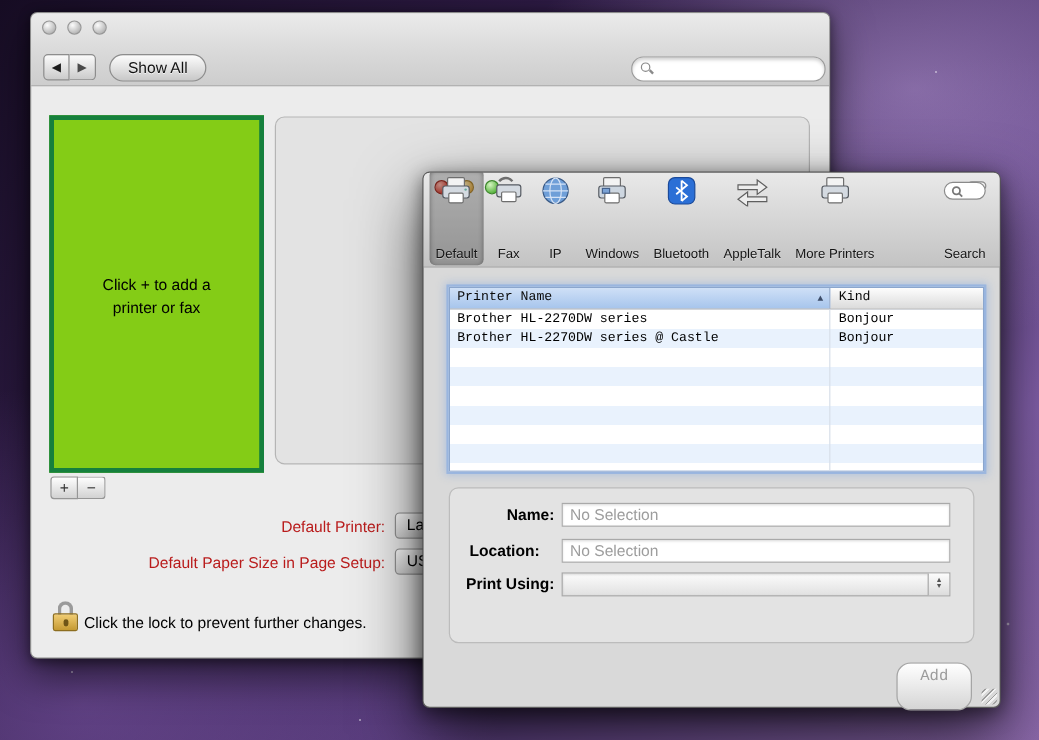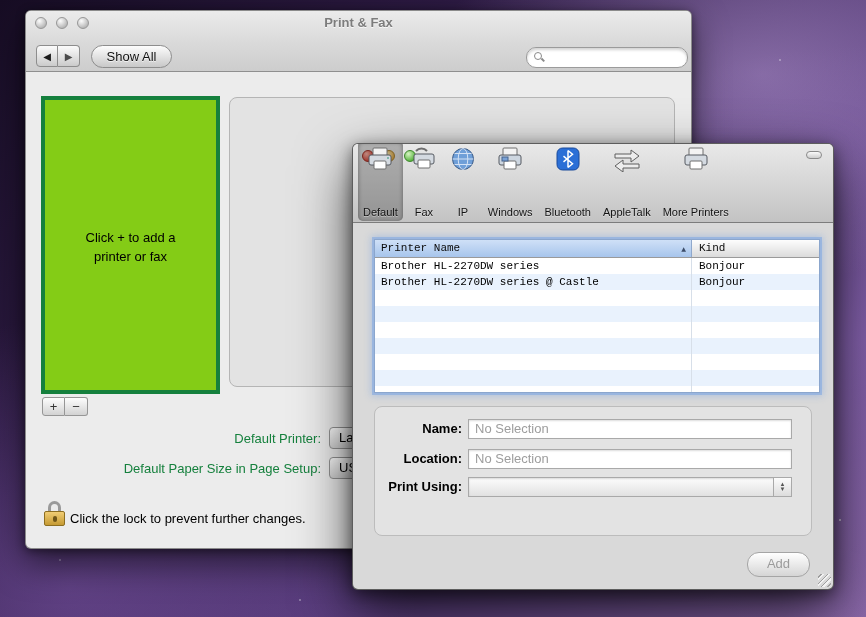--- a/index.html
+++ b/index.html
@@ -49,21 +49,21 @@
     border:4px solid #15803d;}
   .plist-text{position:absolute;top:128px;left:0;right:0;text-align:center;font-size:13px;
     color:#000;line-height:19px;}
   .bigbox{position:absolute;left:203px;top:86px;width:444px;height:288px;background:#e3e3e3;
     border:1px solid #b5b5b5;border-radius:8px;}
   .pm{position:absolute;left:16px;top:386px;display:flex;}
   .pmbtn{width:23px;height:19px;border:1px solid #969696;box-sizing:border-box;
     background:linear-gradient(#fdfdfd,#d2d2d2);font-size:13px;color:#333;text-align:center;line-height:17px;}
   .pmbtn.plus{border-radius:3px 0 0 3px;}
   .pmbtn.minus{border-radius:0 3px 3px 0;border-left:none;}
-  .preflabel{position:absolute;font-size:13px;color:#15803d;text-align:right;}
+  .preflabel{position:absolute;font-size:13px;color:#b91c1c;text-align:right;}
   .preflabel.dp{left:100px;top:420px;width:195px;}
   .preflabel.ps{left:40px;top:450px;width:255px;}
   .popup{position:absolute;left:303px;width:190px;height:22px;border-radius:4px;
     border:1px solid #949494;box-sizing:border-box;background:linear-gradient(#fefefe,#d4d4d4);
     font-size:13px;color:#000;line-height:20px;padding-left:9px;}
   .popup.p1{top:416px;}
   .popup.p2{top:446px;}
   .lock{position:absolute;left:18px;top:490px;width:22px;height:28px;display:block;}
   .shackle{position:absolute;left:4px;top:0;width:13px;height:13px;border:3px solid #9a9a9a;
     border-bottom:none;border-radius:7px 7px 0 0;box-sizing:border-box;}
@@ -111,49 +111,48 @@
   .coldiv{position:absolute;left:316px;top:0;bottom:0;width:1px;background:#d7dfe9;}
   .trow{position:absolute;left:0;right:0;height:16px;font-size:11px;line-height:16px;color:#000;}
   .trow.r0{top:0;}
   .trow.r1{top:16px;}
   .trow .cname{position:absolute;left:6px;white-space:nowrap;}
   .trow .ckind{position:absolute;left:324px;white-space:nowrap;}
   .formbox{position:absolute;left:21px;top:262px;width:438px;height:130px;background:#e3e3e3;
     border:1px solid #bcbcbc;border-radius:8px;box-sizing:border-box;}
   .flabel{position:absolute;left:4px;width:83px;text-align:right;font-size:13px;color:#000;
     line-height:20px;font-weight:bold;}
-  .flabel.l1{top:12px;} .flabel.l2{top:42px;} .flabel.l3{top:70px;}
+  .flabel.l1{top:12px;} .flabel.l2{top:42px;text-align:center;} .flabel.l3{top:70px;}
   .ffield{position:absolute;left:93px;width:324px;height:20px;box-sizing:border-box;background:#fff;
     border:1px solid #a9a9a9;box-shadow:inset 0 1px 2px rgba(0,0,0,.14);
     font-size:13px;line-height:18px;padding-left:6px;color:#9d9d9d;}
   .ffield.f1{top:12px;} .ffield.f2{top:42px;} .ffield.f3{top:70px;}
   .combo{background:linear-gradient(#fcfcfc,#e1e1e1);color:#000;}
   .stepper{position:absolute;right:0;top:0;bottom:0;width:17px;border-left:1px solid #a9a9a9;
     background:linear-gradient(#fcfcfc,#dcdcdc);display:flex;flex-direction:column;
     align-items:center;justify-content:center;font-size:6px;color:#555;line-height:5px;}
-  .addbtn{position:absolute;left:394px;top:408px;width:63px;height:25px;border-radius:12px;
+  .addbtn{position:absolute;left:394px;top:408px;width:63px;height:40px;border-radius:12px;
     border:1px solid #a5a5a5;box-sizing:border-box;background:linear-gradient(#ffffff,#d5d5d5);
-    font-size:13px;color:#9b9b9b;text-align:center;line-height:21px;}
+    font-size:13px;color:#9b9b9b;text-align:center;line-height:21px;font-family:Liberation Mono, monospace;}
   .grip{position:absolute;right:2px;bottom:2px;width:13px;height:13px;
     background:repeating-linear-gradient(135deg,transparent 0,transparent 2px,
       #9d9d9d 2px,#9d9d9d 3px,#f2f2f2 3px,#f2f2f2 4.5px);border-radius:0 0 4px 0;}
 </style>
 </head>
 <body>
 
 <div class="stage">
 
   <div class="window prefs">
     <div class="chrome">
       <div class="lights">
         <span class="light"></span>
         <span class="light"></span>
         <span class="light"></span>
       </div>
-      <div class="wtitle">Print &amp; Fax</div>
       <div class="navbtns">
         <span class="navbtn back">
             <span>◀</span>
           </span>
         <span class="navbtn fwd">
             <span>▶</span>
           </span>
       </div>
       <div class="showall">Show All</div>
       <div class="searchfield">
@@ -258,20 +257,30 @@
         </div>
         <div class="tb-item">
           <span class="icon">
             <svg width="28" height="26" viewBox="0 0 28 26">
                 <rect x="7" y="2" width="14" height="8" rx="1" fill="#f3f3f3" stroke="#6e6e6e"></rect>
                 <rect x="3" y="9" width="22" height="10" rx="2" fill="#d4dae1" stroke="#565b62"></rect>
                 <rect x="8" y="15" width="12" height="8" rx="1" fill="#fff" stroke="#6e6e6e"></rect>
               </svg>
           </span>
           <span class="lbl">More Printers</span>
+        </div>
+        <div class="tb-item tb-search">
+          <span class="icon">
+            <svg width="36" height="18" viewBox="0 0 36 18">
+                <rect x="1" y="2" width="34" height="14" rx="7" fill="#fff" stroke="#8a8a8a"></rect>
+                <circle cx="11" cy="9" r="3" fill="none" stroke="#787878" stroke-width="1.5"></circle>
+                <path d="M13.2 11.2l2.6 2.6" stroke="#787878" stroke-width="1.5"></path>
+              </svg>
+          </span>
+          <span class="lbl">Search</span>
         </div>
       </div>
     </div>
 
     <div class="ptable">
       <div class="thead">
         <div class="th-name">
           <span>Printer Name</span>
           <span class="sort">▲</span>
         </div>

